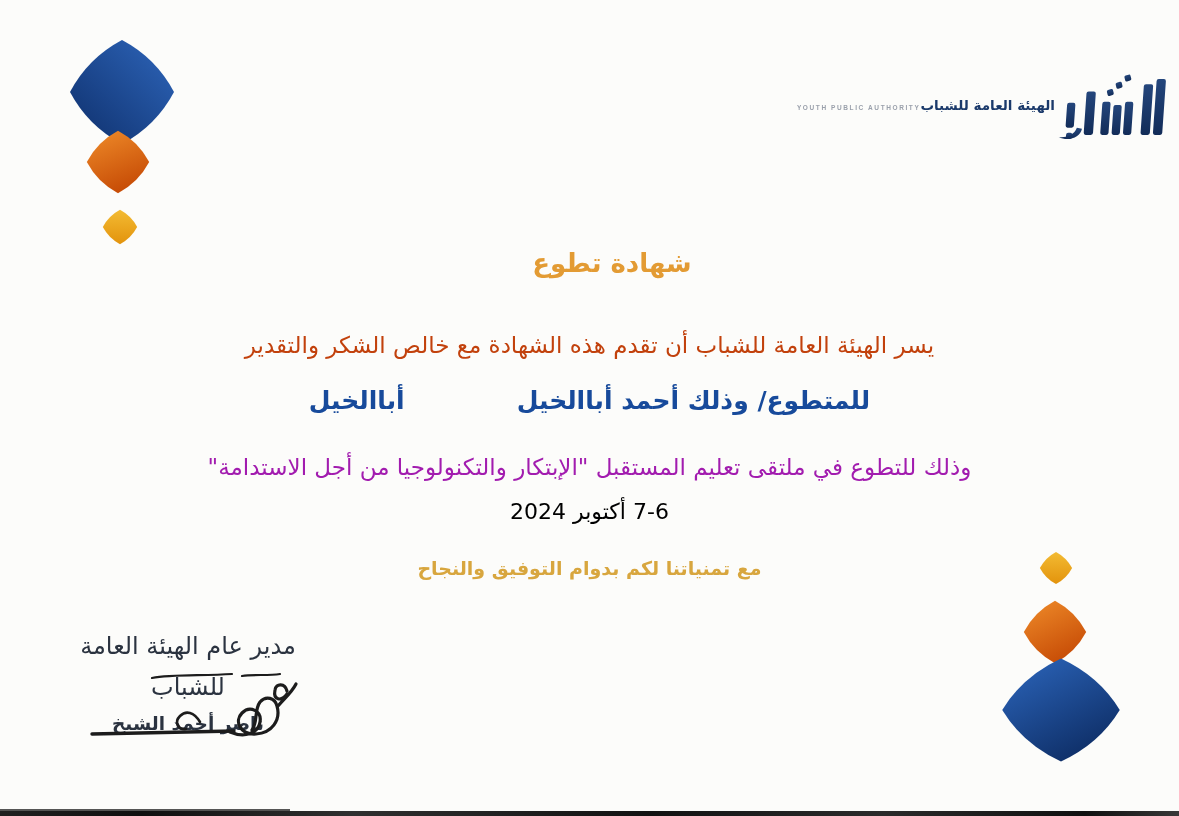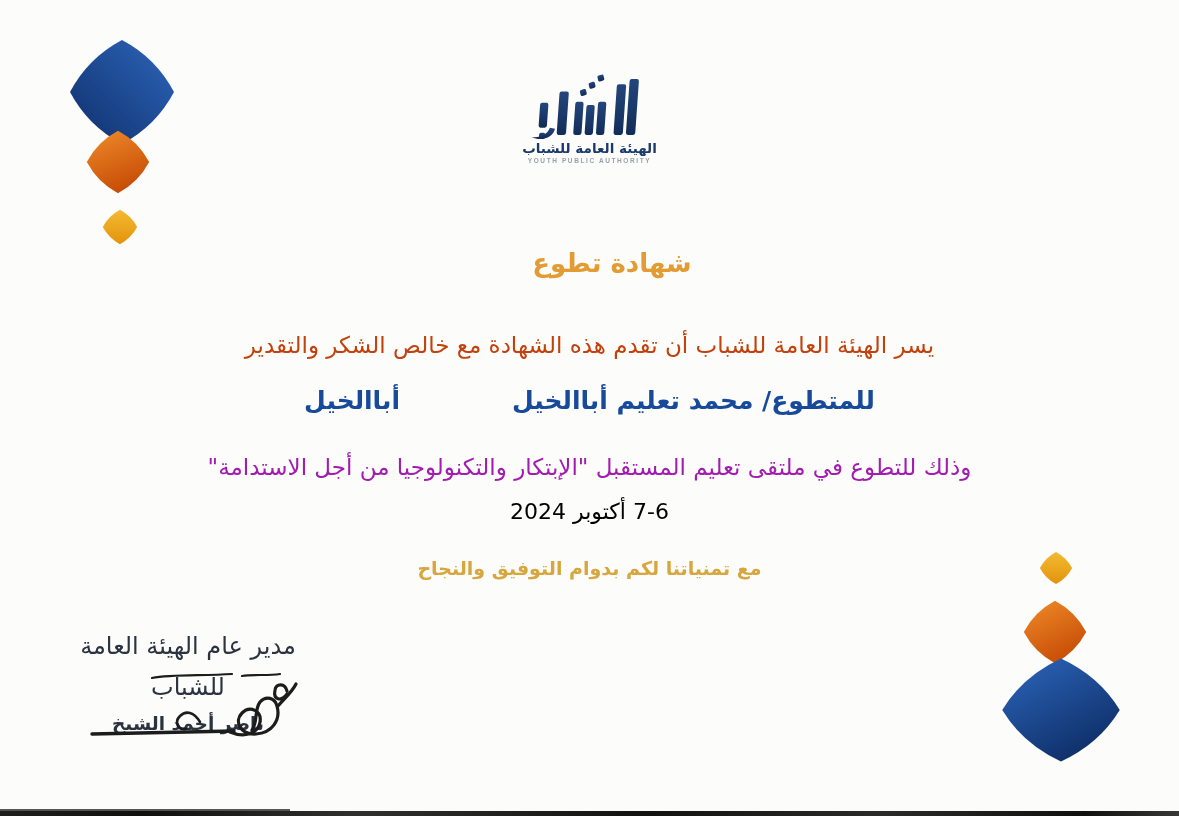--- a/index.html
+++ b/index.html
@@ -6,21 +6,21 @@
   html,body { width:1179px; height:816px; overflow:hidden; }
   body { font-family:"DejaVu Sans", sans-serif; }
   .certificate {
     position:relative; width:1179px; height:816px;
     background:#fcfcfa; overflow:hidden;
   }
   .abs { position:absolute; }
   .center-line { left:0; right:0; text-align:center; }
 
   
-  .logo-wrap { top:70px; left:0; right:0; display:flex; flex-direction:column; align-items:center; }
+  .logo-wrap { top:70px; left:0; right:0; display:flex; flex-direction:row; align-items:center; }
   .logo-svg { width:124px; height:74px; }
   .logo-ar { font-size:13.5px; font-weight:700; color:#1b3a6b; margin-top:-4px; letter-spacing:0; }
   .logo-en { font-size:6.5px; font-weight:700; color:#9aa0ab; letter-spacing:1.6px; margin-top:1px; font-family:"Liberation Sans", sans-serif; }
 
   
   .title-line   { top:248px; font-size:26px; font-weight:700; color:#e39b33;padding-left:45px; }
   .intro-line   { top:332px; font-size:23px; font-weight:500; color:#c2410c; }
   .name-row     { top:386px; display:flex; justify-content:center; gap:112px;
                   font-size:25px; font-weight:700; color:#174a9b; }
   .event-line   { top:454px; font-size:23px; font-weight:500; color:#a21caf; }
@@ -112,21 +112,21 @@
     </svg>
     <div class="logo-ar">الهيئة العامة للشباب</div>
     <div class="logo-en">YOUTH PUBLIC AUTHORITY</div>
   </div>
 
   <div class="abs center-line title-line">شهادة تطوع</div>
 
   <div class="abs center-line intro-line">يسر الهيئة العامة للشباب أن تقدم هذه الشهادة مع خالص الشكر والتقدير</div>
 
   <div class="abs center-line name-row">
-    <span>للمتطوع/ محمد تعليم أباالخيل</span>
+    <span>للمتطوع/ وذلك أحمد أباالخيل</span>
     <span>أباالخيل</span>
   </div>
 
   <div class="abs center-line event-line">وذلك للتطوع في ملتقى تعليم المستقبل "الإبتكار والتكنولوجيا من أجل الاستدامة"</div>
 
   <div class="abs center-line date-line">7-6 أكتوبر 2024</div>
 
   <div class="abs center-line wishes-line">مع تمنياتنا لكم بدوام التوفيق والنجاح</div>
 
   <div class="abs sig-block">

